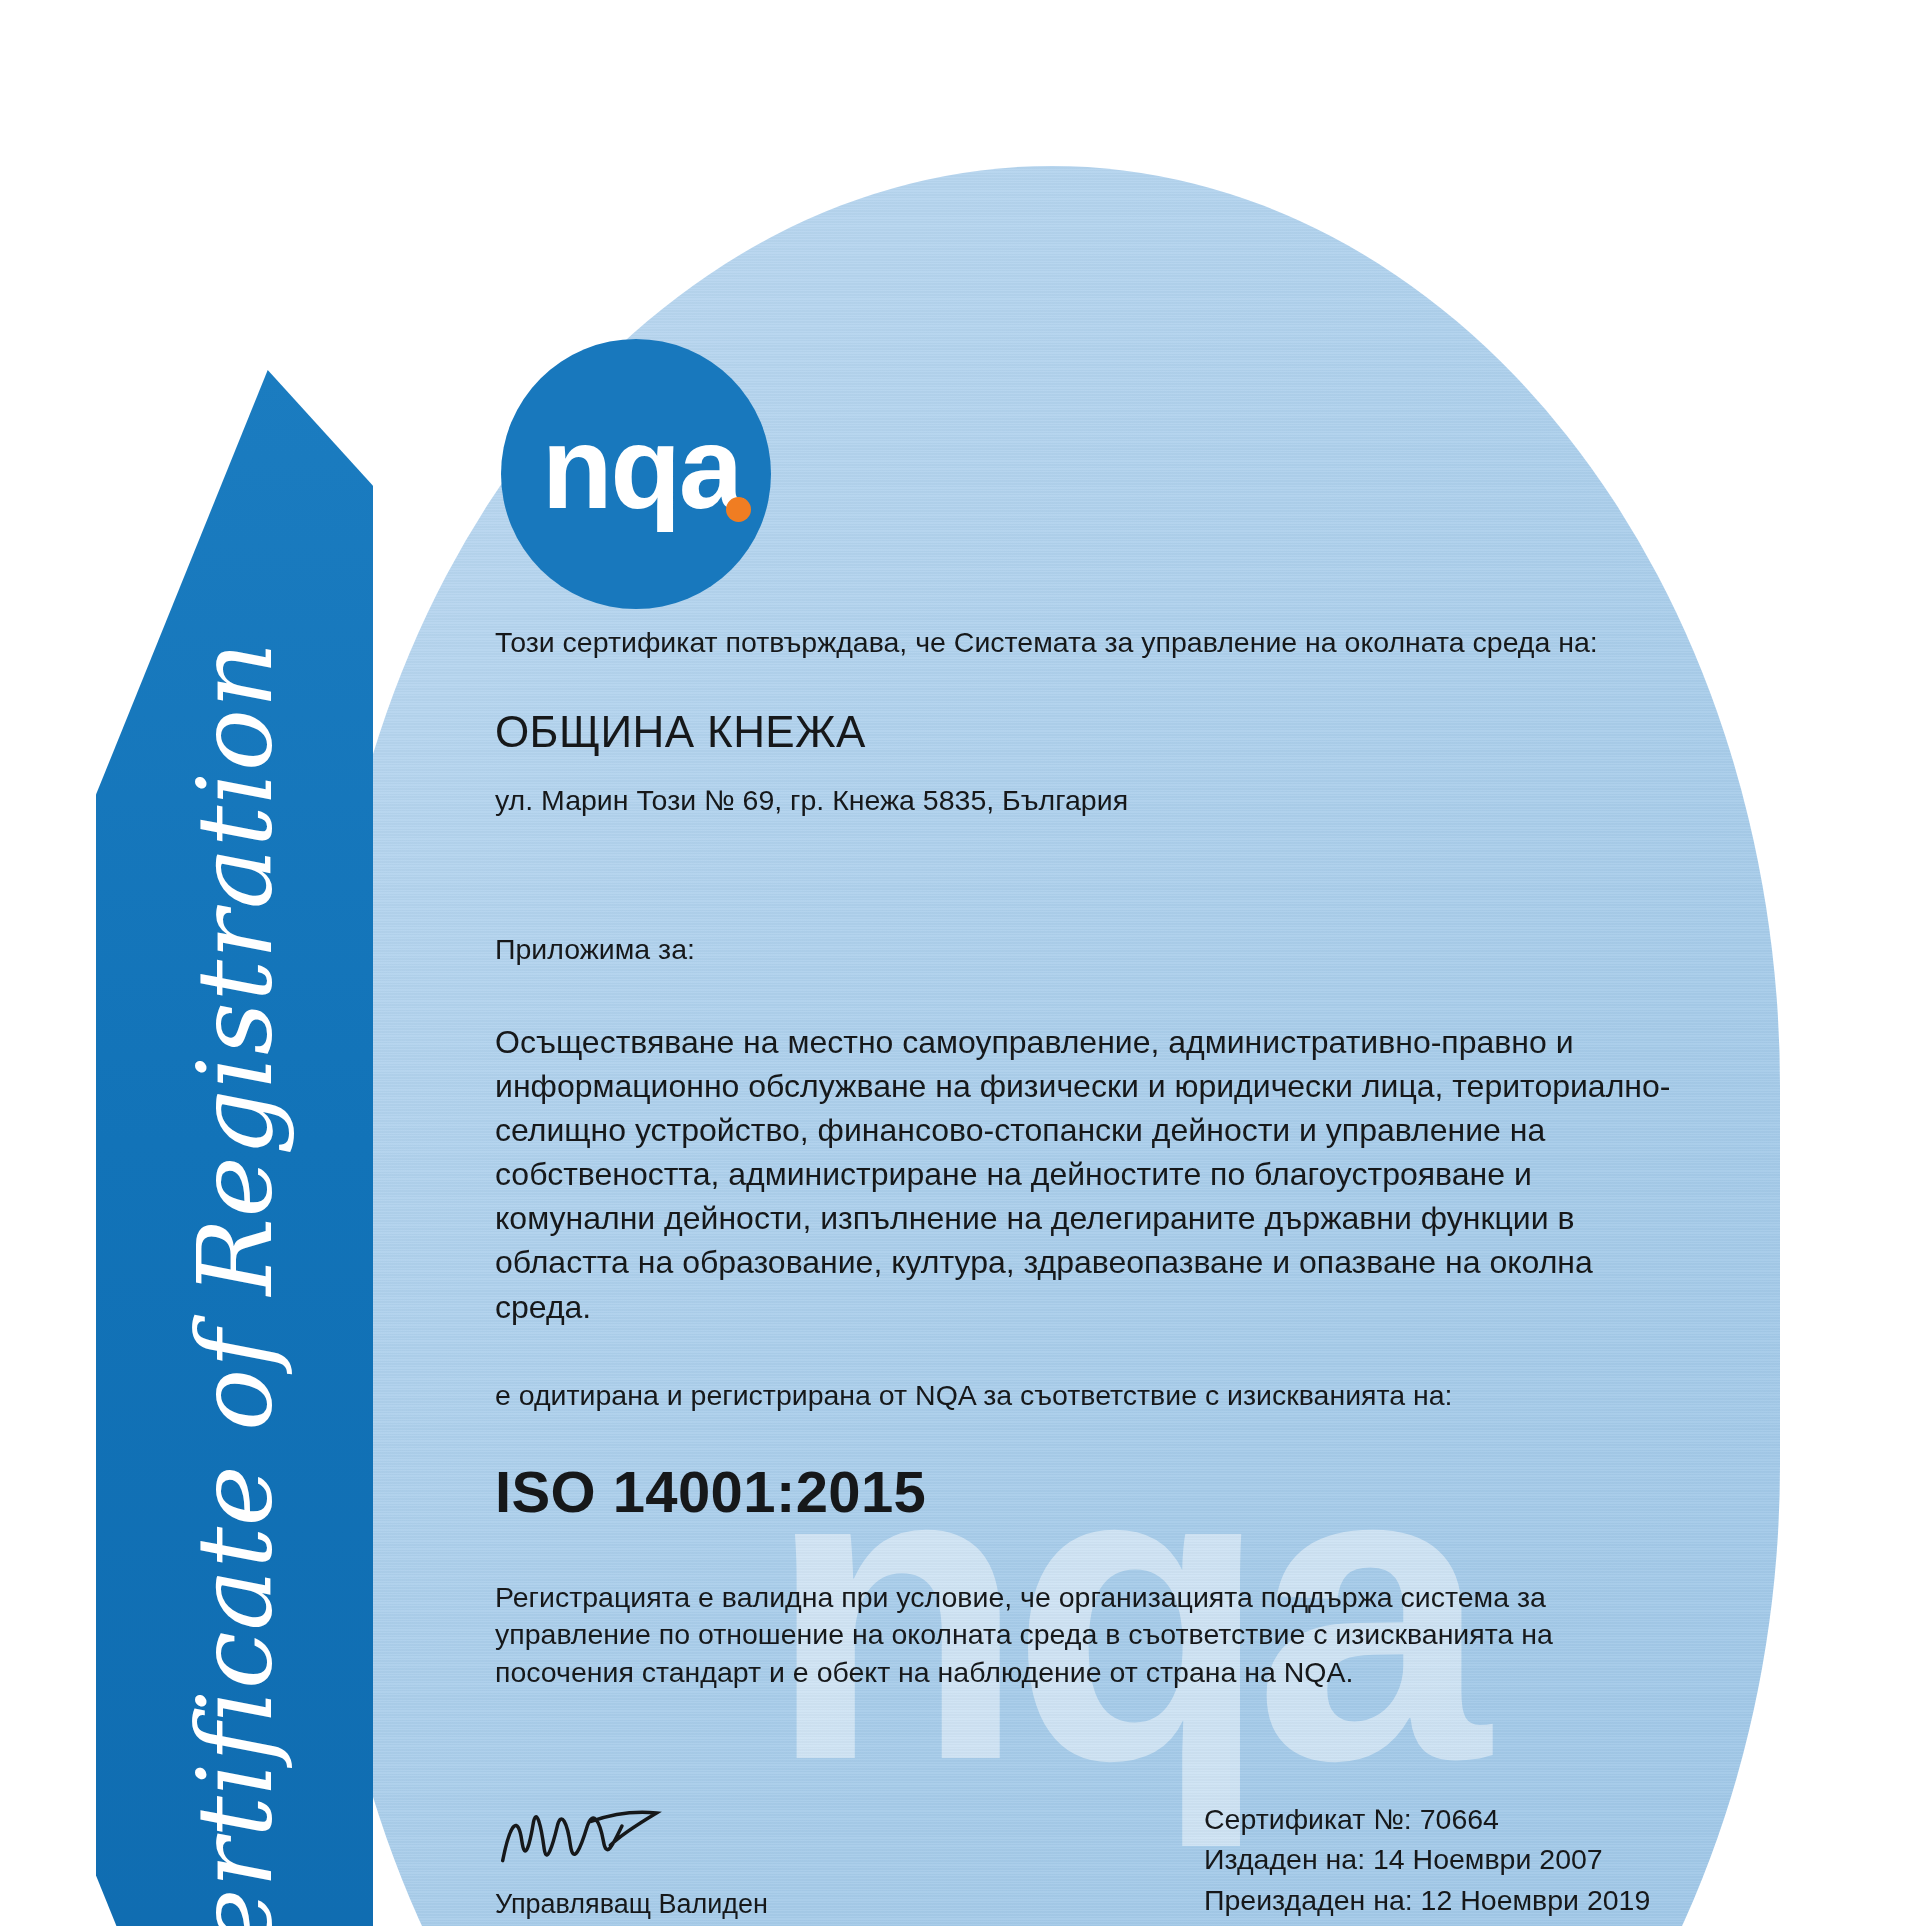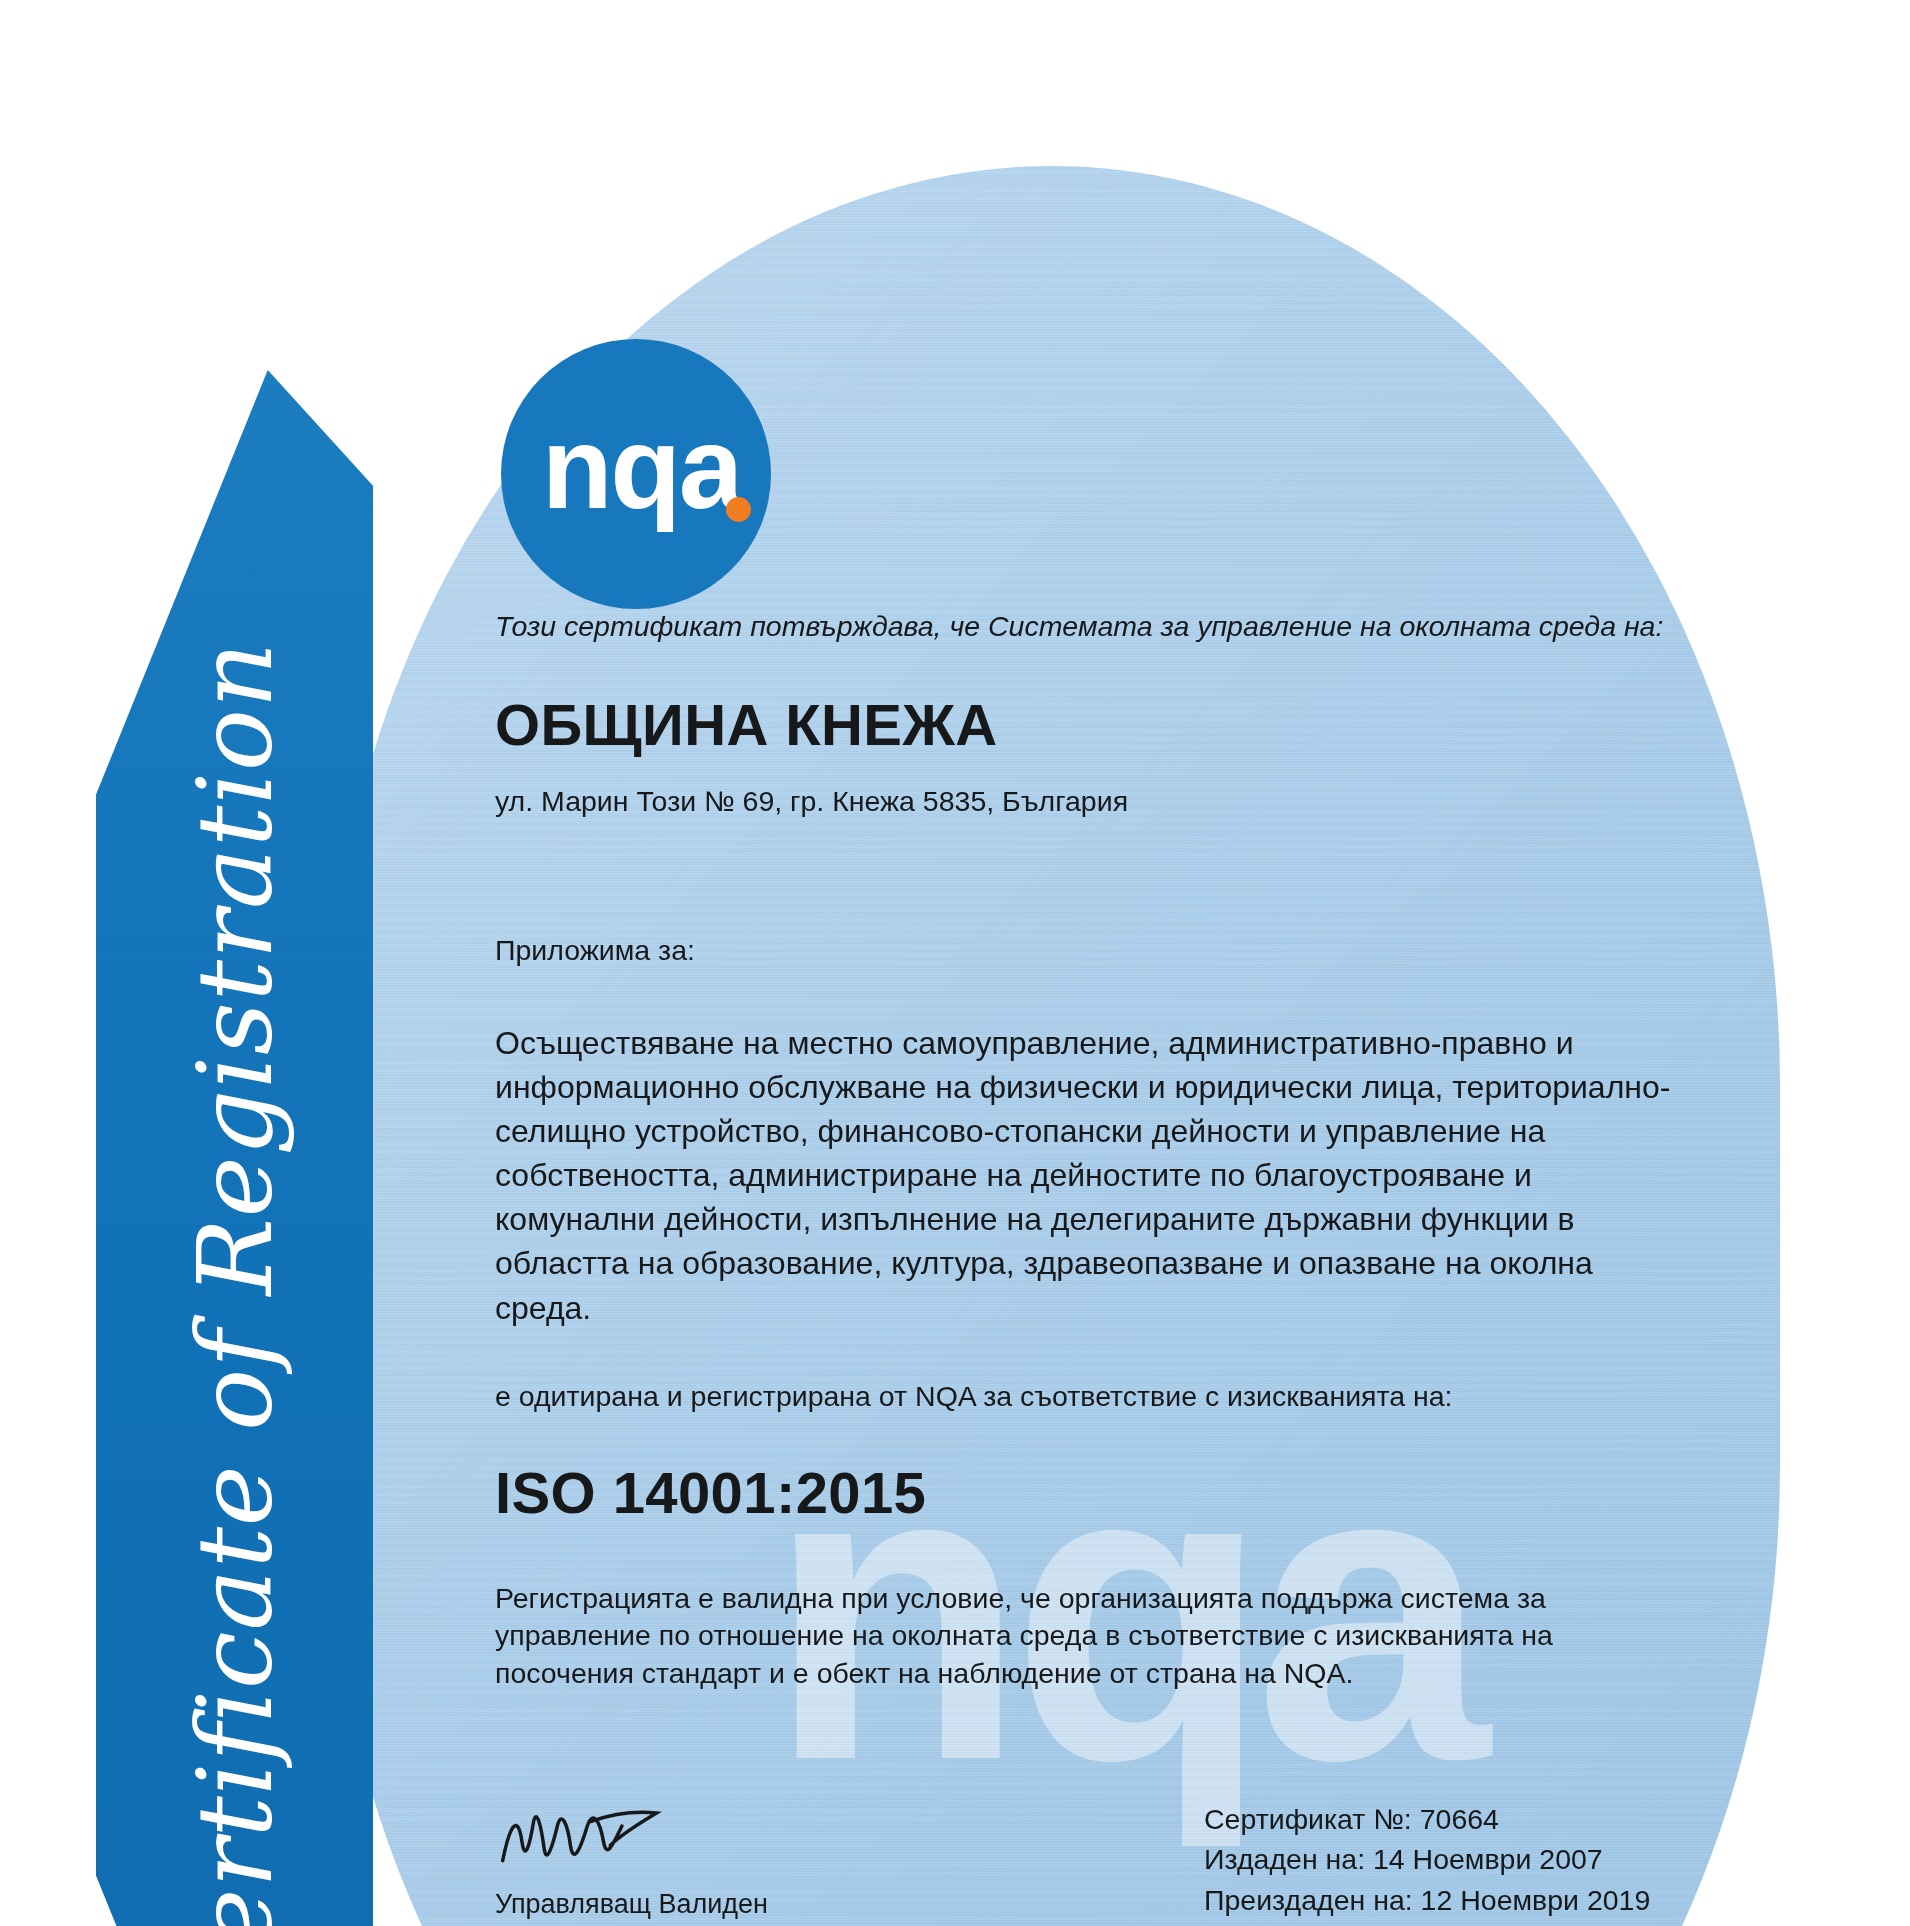--- a/index.html
+++ b/index.html
@@ -130,26 +130,25 @@
   .content {
     position: absolute;
     left: 495px;
     top: 609px;
     width: 1179px;
     color: #16181a;
   }
   .intro {
     font-size: 28.5px;
     line-height: 1.25;
-    margin: 0 0 46px 0;
-    font-style: italic;
+    margin: 16px 0 46px 0;
   }
   .org-name {
-    font-size: 58px;
-    font-weight: bold;
+    font-size: 44px;
+    font-weight: normal;
     letter-spacing: 0.4px;
     margin: 0 0 27px 0;
   }
   .org-address {
     font-size: 28.5px;
     margin: 0 0 116px 0;
   }
   .scope-label {
     font-size: 28.5px;
     margin: 16px 0 54px 0;

